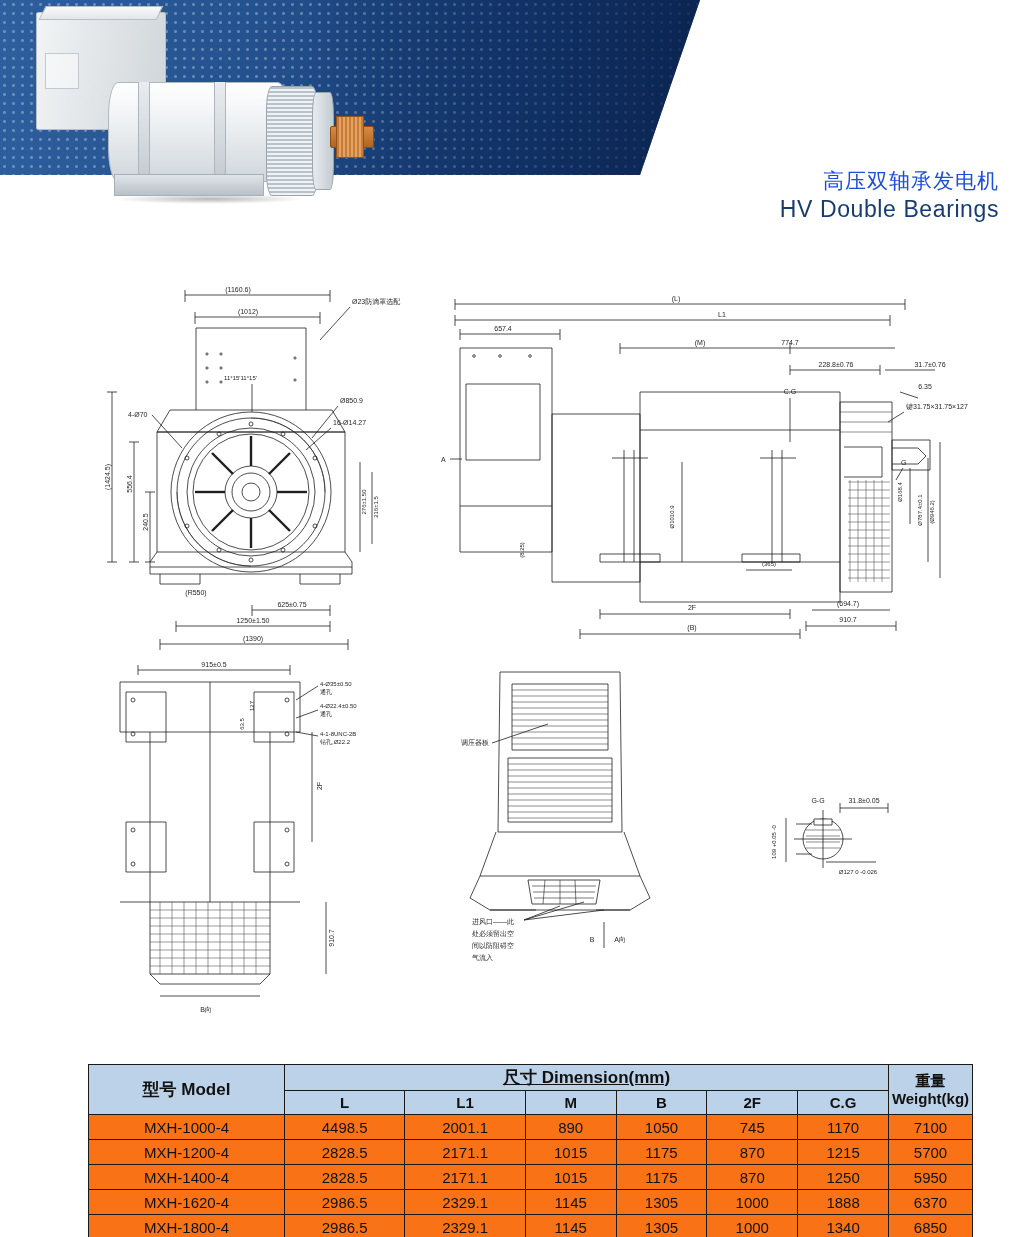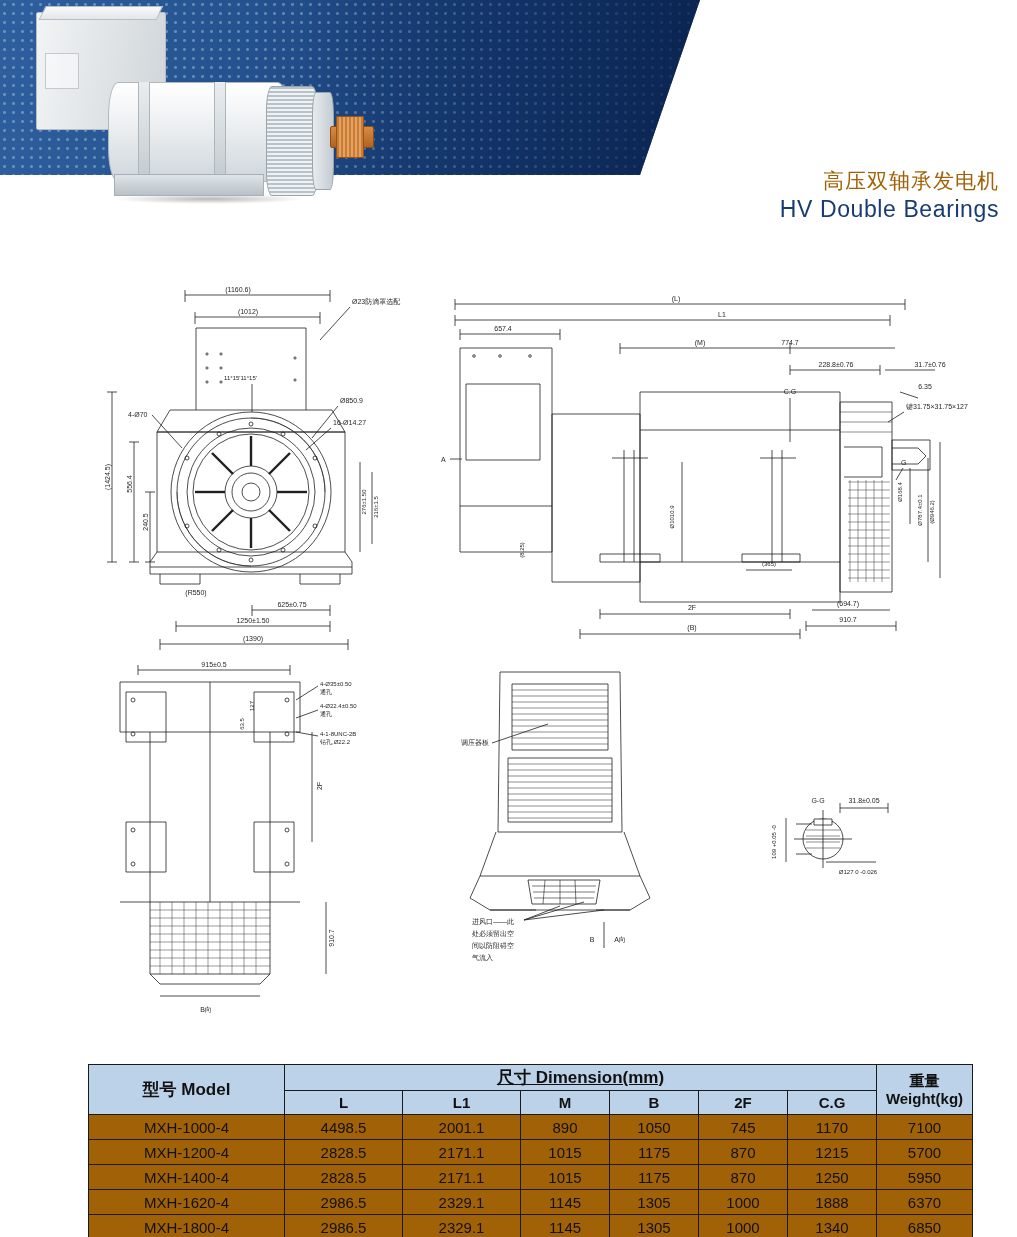--- a/index.html
+++ b/index.html
@@ -123,21 +123,21 @@
   .banner-title {
     position: absolute;
     right: 18px; top: 168px;
     text-align: right;
     color: #1d3f73;
     line-height: 1.28;
   }
   .banner-title .cn {
     font-size: 21px;
     letter-spacing: 1px;
-    color: #a16207;
+    color: #1d4ed8;
   }
   .banner-title .en {
     font-size: 23px;
     letter-spacing: 0.6px;
     color: #173c74;
     margin-left: 41px;
   }
 
   
   .drawing {
@@ -164,23 +164,23 @@
     text-align: center;
     vertical-align: middle;
     padding: 1px 2px;
   }
   table.spec thead th {
     background: #bcd2e8;
     font-weight: bold;
   }
   th.model-head { width: 196px; font-size: 17px; }
   th.dim-head { font-size: 17px; text-decoration: underline; }
-  th.weight-head { width: 96px; font-size: 15px; line-height: 1.15; }
+  th.weight-head { width: 84px; font-size: 15px; line-height: 1.15; }
   th.sub { font-size: 15px; height: 24px; }
-  table.spec tbody td { height: 25px; background: #a16207; }
+  table.spec tbody td { height: 25px; background: #f97316; }
   td.model { font-size: 15px; }
 </style>
 </head>
 <body>
 
 <div class="banner">
   <div class="banner-bg"></div>
   <div class="banner-dots"></div>
   <div class="banner-fade"></div>
 </div>

